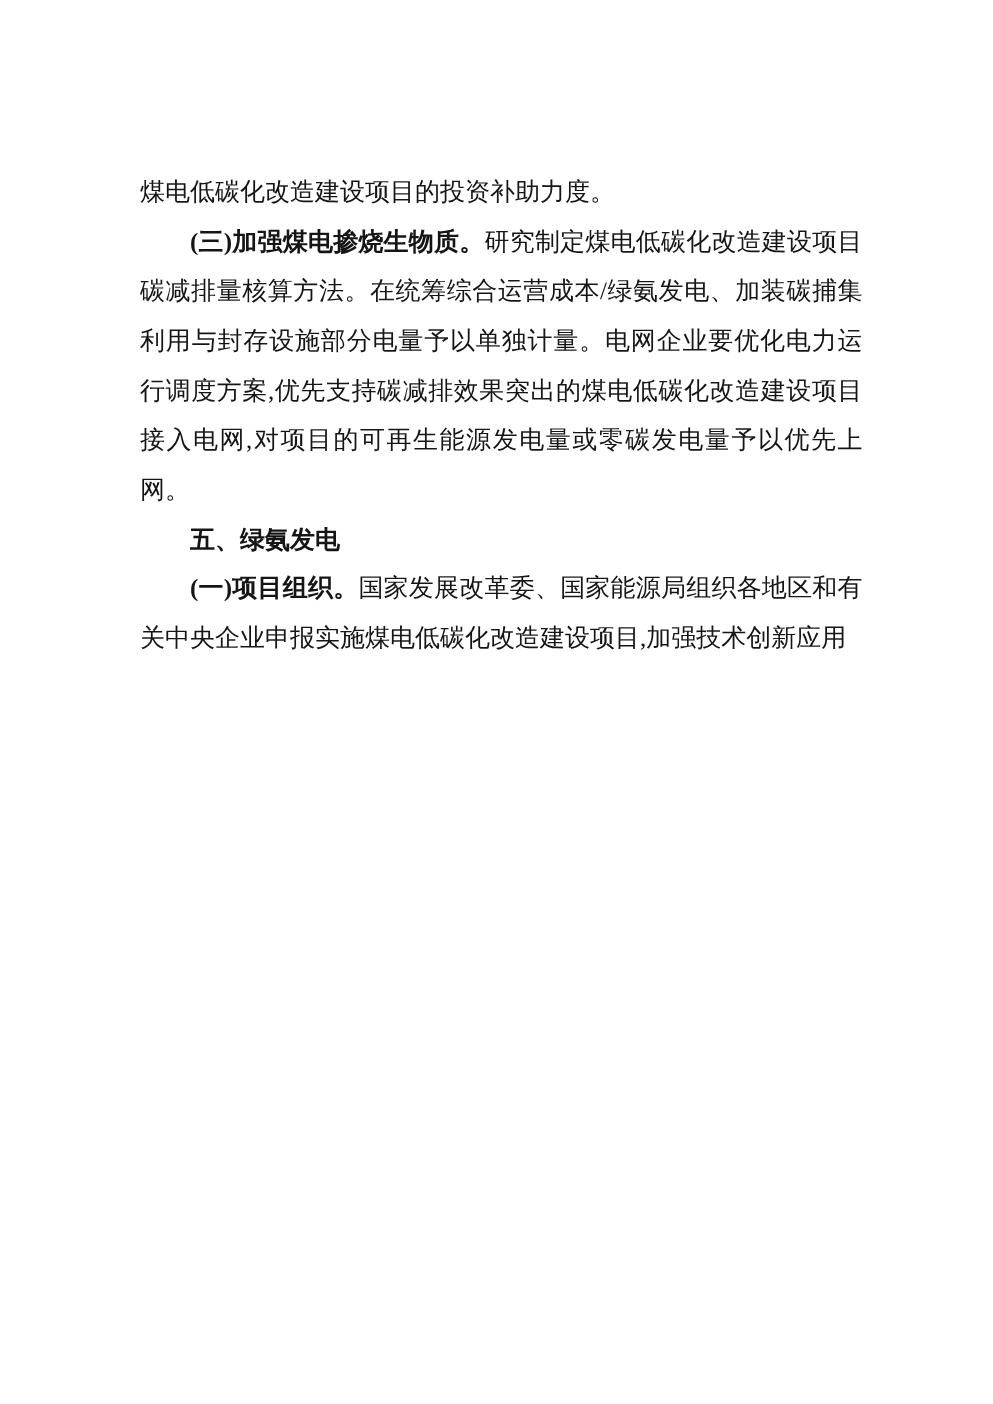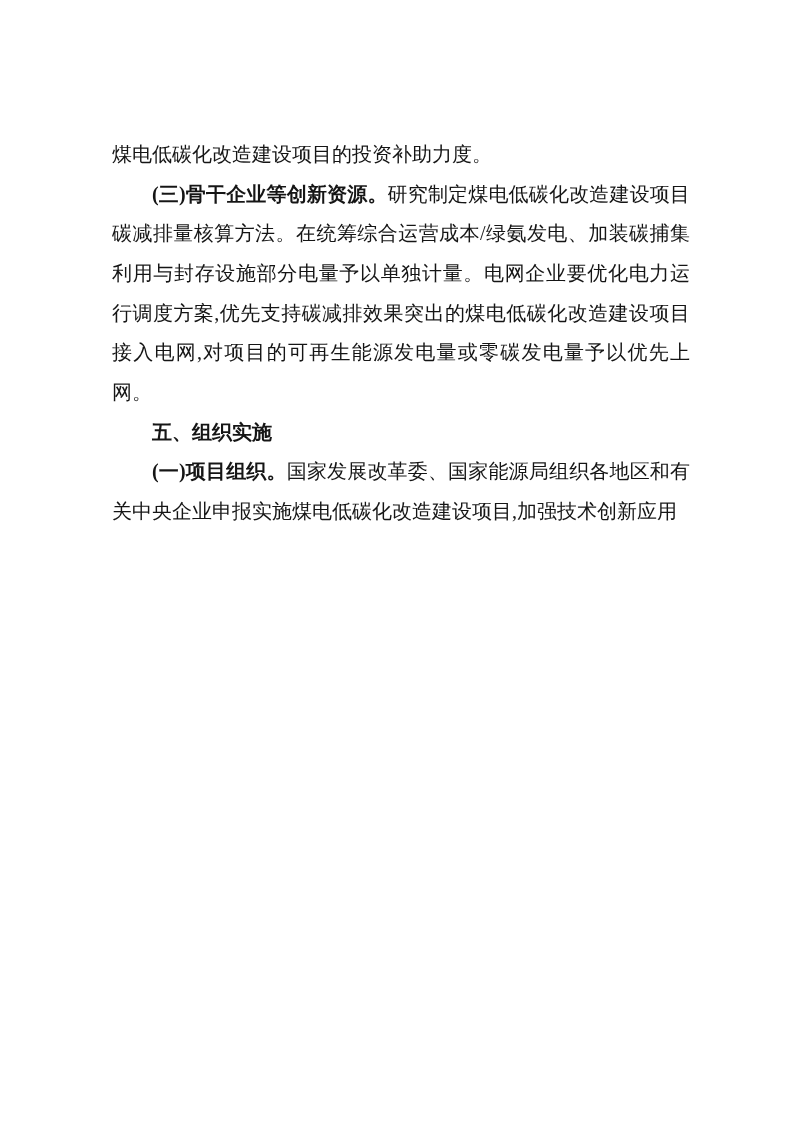--- a/index.html
+++ b/index.html
@@ -42,17 +42,17 @@
     font-family: "Liberation Sans", sans-serif;
     font-weight: 700;
   }
 </style>
 </head>
 <body>
 
 <div class="page">
   <div class="doc">
       <p class="body"><span class="seg">煤电低碳化改造建设项目的投资补助力度。</span></p>
-      <p class="body indent"><span class="seg bold">(三)骨干企业等创新资源。</span><span class="seg">研究制定煤电低碳化改造建设项目碳减排量核算方法。在统筹综合运营成本/绿氨发电、加装碳捕集利用与封存设施部分电量予以单独计量。电网企业要优化电力运行调度方案,优先支持碳减排效果突出的煤电低碳化改造建设项目接入电网,对项目的可再生能源发电量或零碳发电量予以优先上网。</span></p>
-      <p class="heading indent"><span class="seg bold">五、组织实施</span></p>
+      <p class="body indent"><span class="seg bold">(三)加强煤电掺烧生物质。</span><span class="seg">研究制定煤电低碳化改造建设项目碳减排量核算方法。在统筹综合运营成本/绿氨发电、加装碳捕集利用与封存设施部分电量予以单独计量。电网企业要优化电力运行调度方案,优先支持碳减排效果突出的煤电低碳化改造建设项目接入电网,对项目的可再生能源发电量或零碳发电量予以优先上网。</span></p>
+      <p class="heading indent"><span class="seg bold">五、绿氨发电</span></p>
       <p class="body indent"><span class="seg bold">(一)项目组织。</span><span class="seg">国家发展改革委、国家能源局组织各地区和有关中央企业申报实施煤电低碳化改造建设项目,加强技术创新应用</span></p>
     </div>
 </div>
 
 </body></html>

